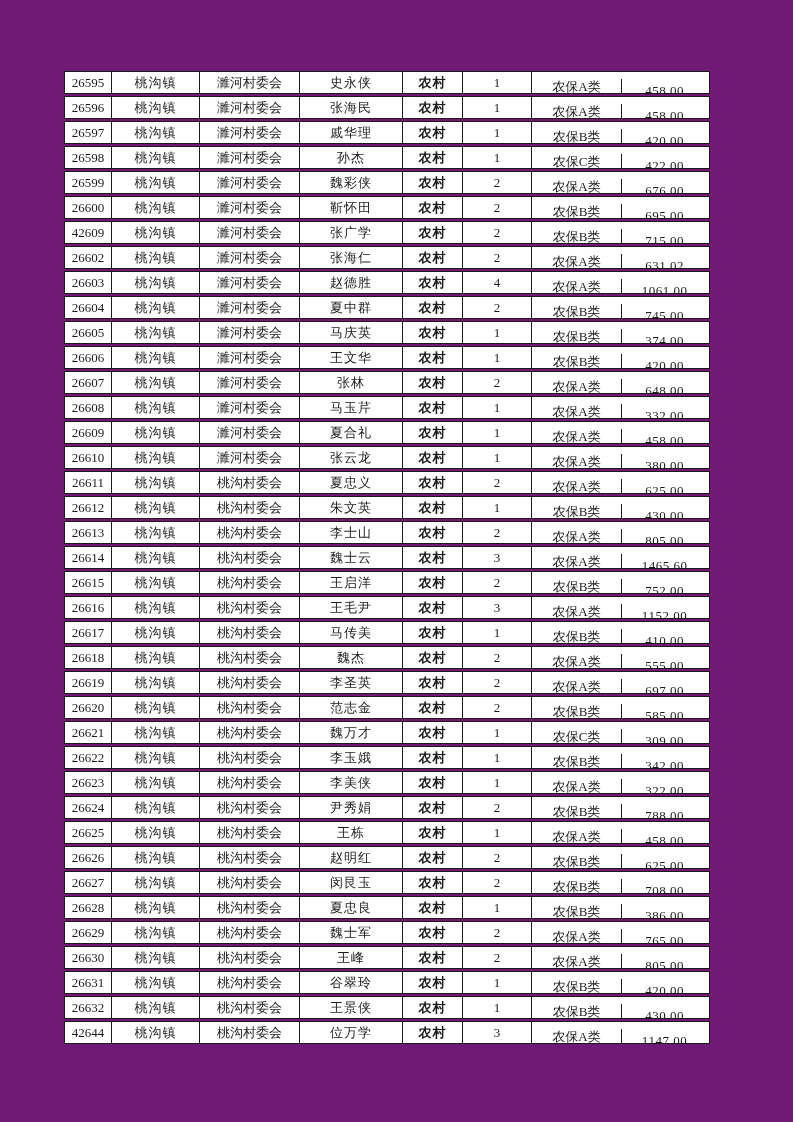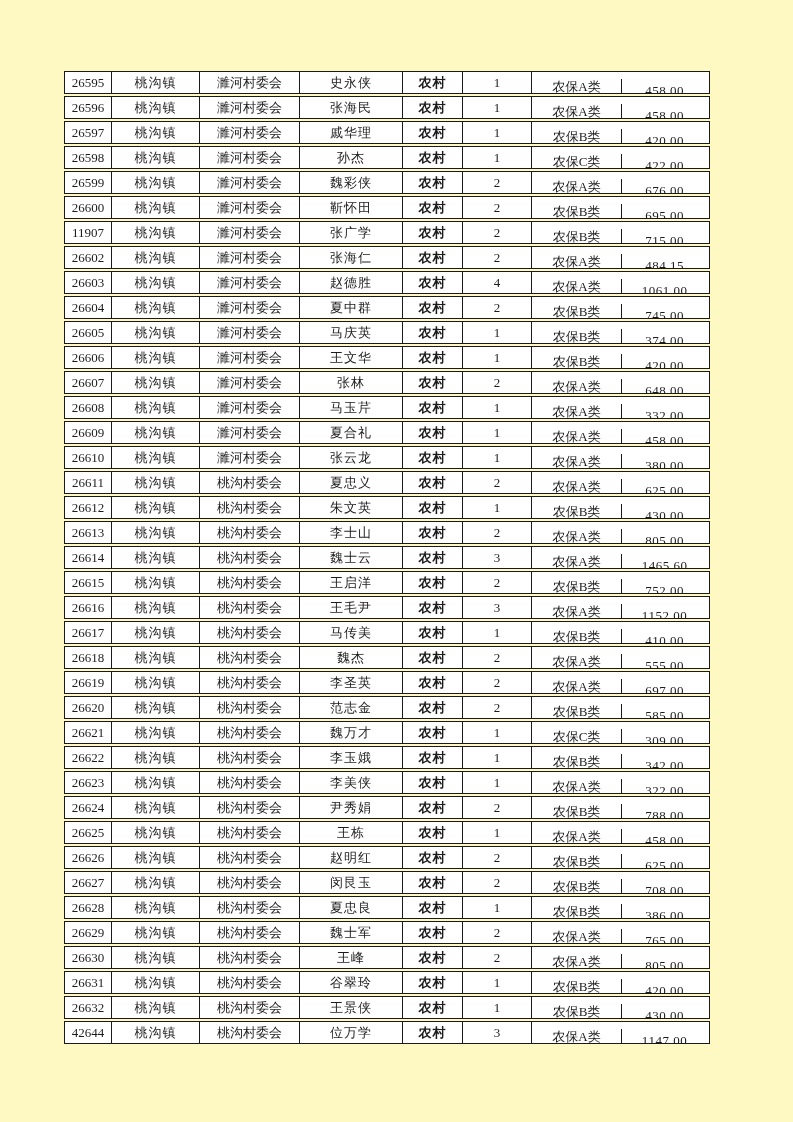--- a/index.html
+++ b/index.html
@@ -11,21 +11,21 @@
     position: relative;
     width: 793px;
     height: 1122px;
     font-family: "Liberation Serif", "DejaVu Serif", serif;
     color: #1c1c1c;
     overflow: hidden;
   }
   .sheet {
     position: absolute;
     inset: 0;
-    background: #fef9c3;
+    background: #701a75;
   }
   .roster-table {
     position: absolute;
     left: 64px;
     top: 71px;
     width: 646px;
   }
   .row {
     display: flex;
     box-sizing: border-box;
@@ -119,39 +119,39 @@
     <div class="cell c1">桃沟镇</div>
     <div class="cell c2">濉河村委会</div>
     <div class="cell c3">靳怀田</div>
     <div class="cell c4">农村</div>
     <div class="cell c5">2</div>
     <div class="cell c6">农保B类</div>
     <div class="cell c7">695.00</div>
   </div>
 
   <div class="row">
-    <div class="cell c0">11907</div>
+    <div class="cell c0">42609</div>
     <div class="cell c1">桃沟镇</div>
     <div class="cell c2">濉河村委会</div>
     <div class="cell c3">张广学</div>
     <div class="cell c4">农村</div>
     <div class="cell c5">2</div>
     <div class="cell c6">农保B类</div>
     <div class="cell c7">715.00</div>
   </div>
 
   <div class="row">
     <div class="cell c0">26602</div>
     <div class="cell c1">桃沟镇</div>
     <div class="cell c2">濉河村委会</div>
     <div class="cell c3">张海仁</div>
     <div class="cell c4">农村</div>
     <div class="cell c5">2</div>
     <div class="cell c6">农保A类</div>
-    <div class="cell c7">484.15</div>
+    <div class="cell c7">631.02</div>
   </div>
 
   <div class="row">
     <div class="cell c0">26603</div>
     <div class="cell c1">桃沟镇</div>
     <div class="cell c2">濉河村委会</div>
     <div class="cell c3">赵德胜</div>
     <div class="cell c4">农村</div>
     <div class="cell c5">4</div>
     <div class="cell c6">农保A类</div>

